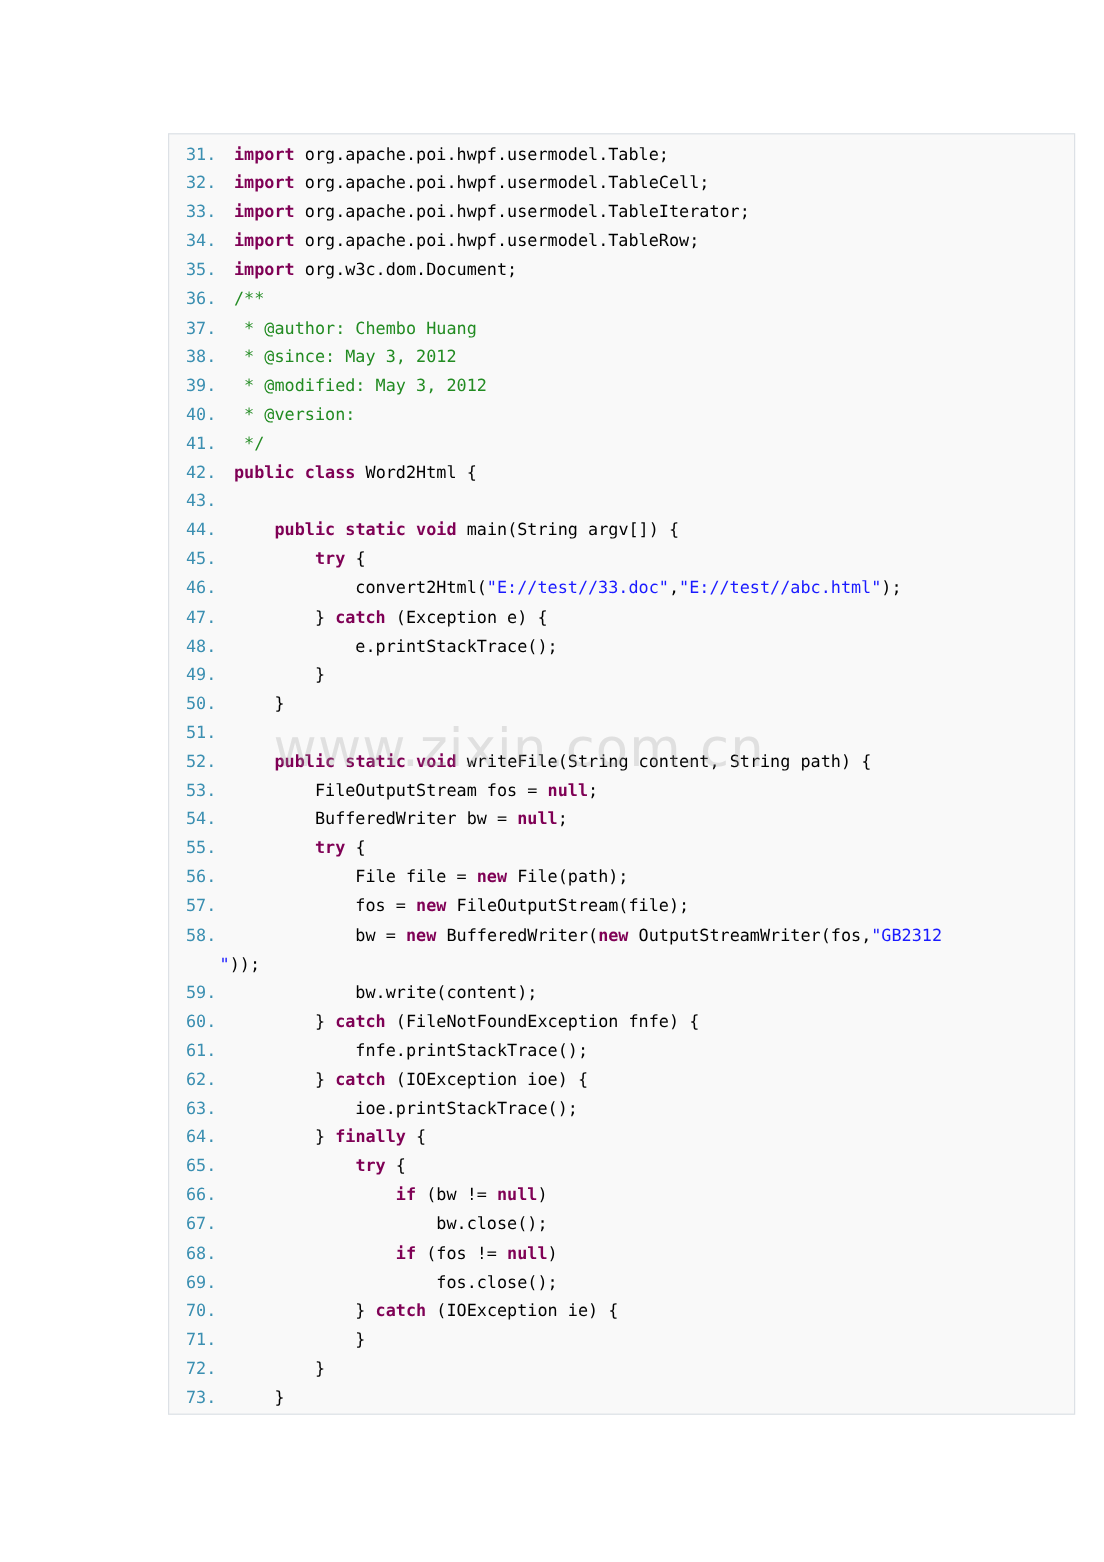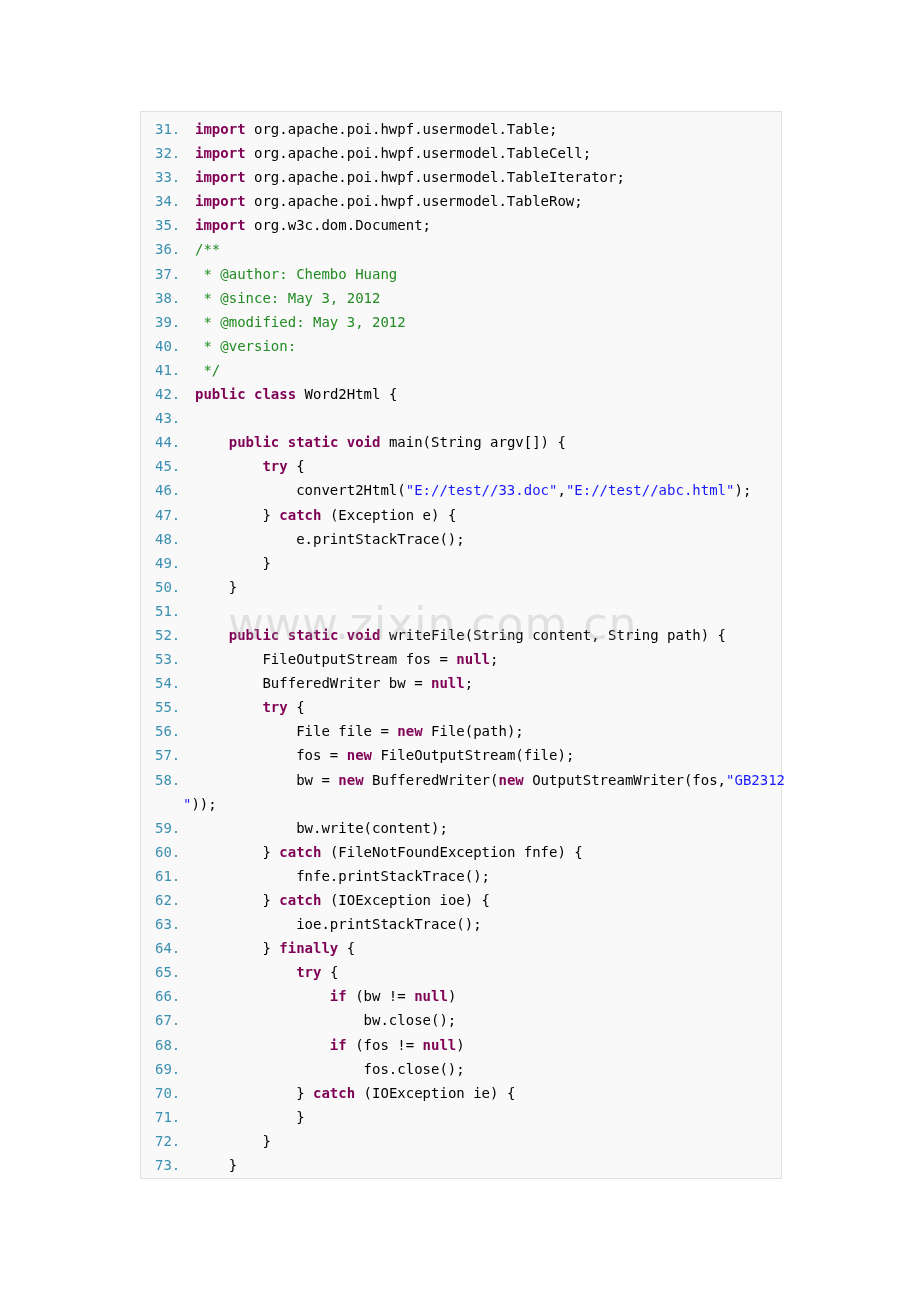--- a/index.html
+++ b/index.html
@@ -1,20 +1,20 @@
 <!DOCTYPE html>
 <html><head>
   <meta charset="utf-8">
   <style>
     html, body { margin: 0; padding: 0; background: #ffffff; }
     body { width: 920px; height: 1302px; position: relative; overflow: hidden; }
     .code-box {
       position: absolute;
       left: 140px; top: 111px;
-      width: 642px; height: 1068px;
+      width: 756px; height: 1068px;
       background: #f9f9f9;
       border: 1px solid #dde1e6;
       box-sizing: border-box;
     }
     .code-list {
       position: absolute;
       left: 0; top: 5px;
       margin: 0; padding: 0;
       list-style: none;
       font-family: "DejaVu Sans Mono", monospace;

